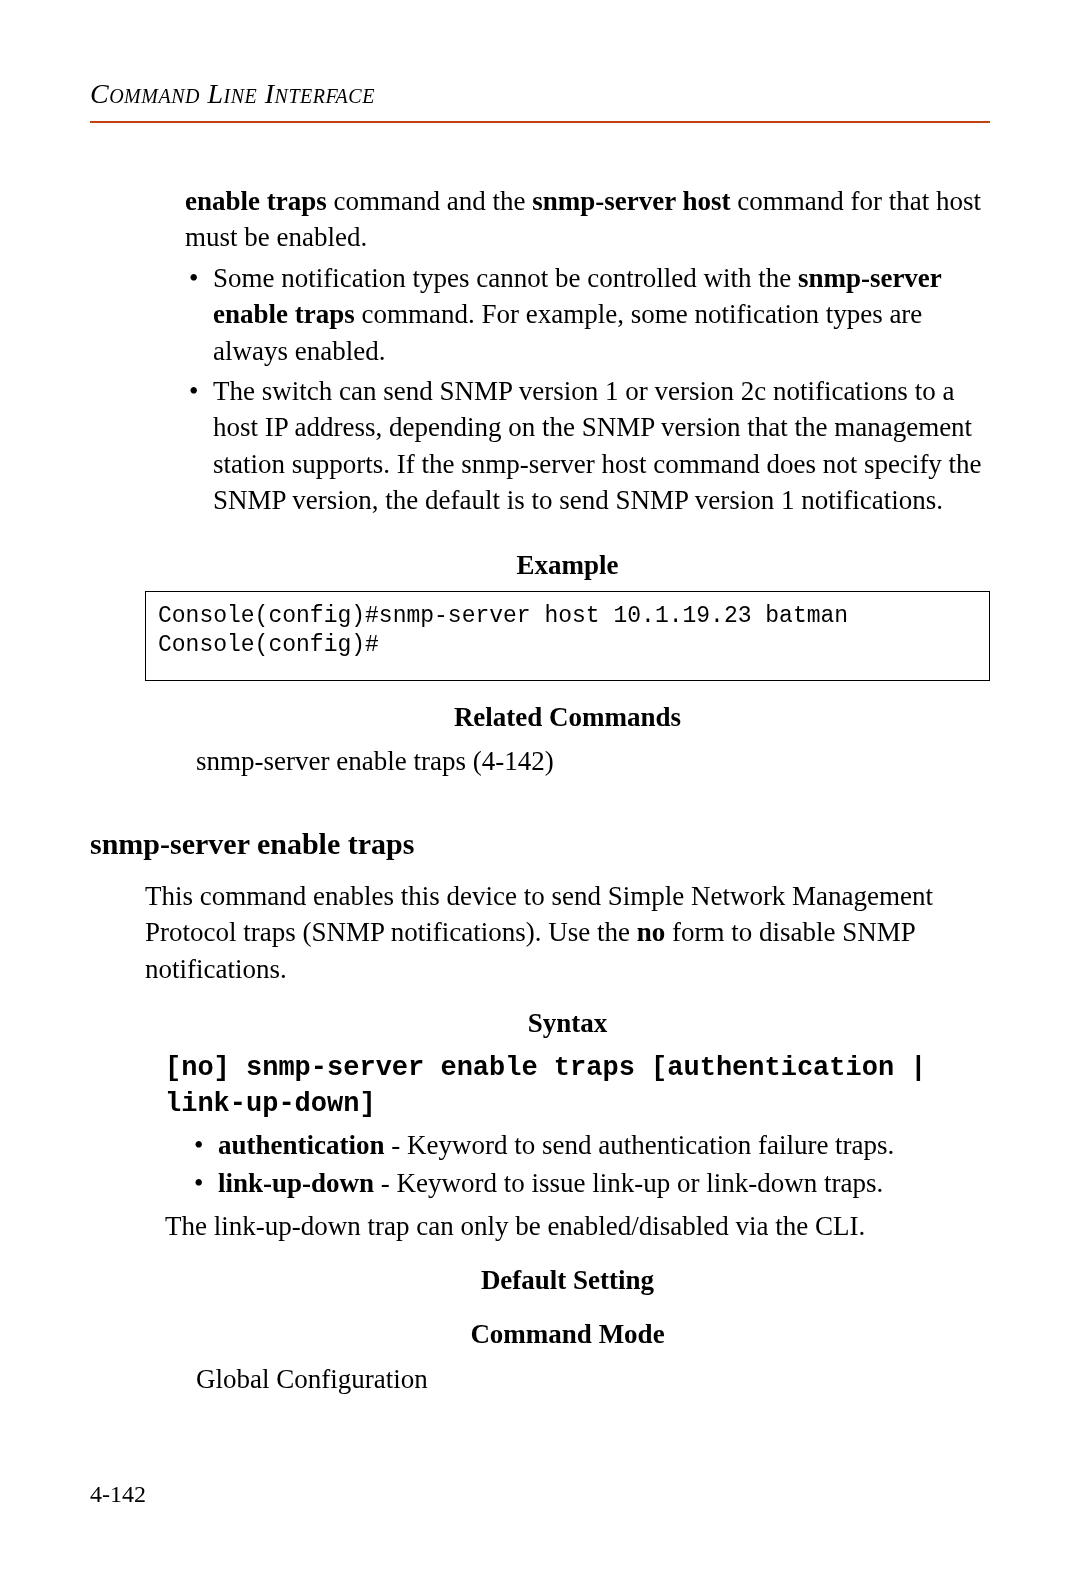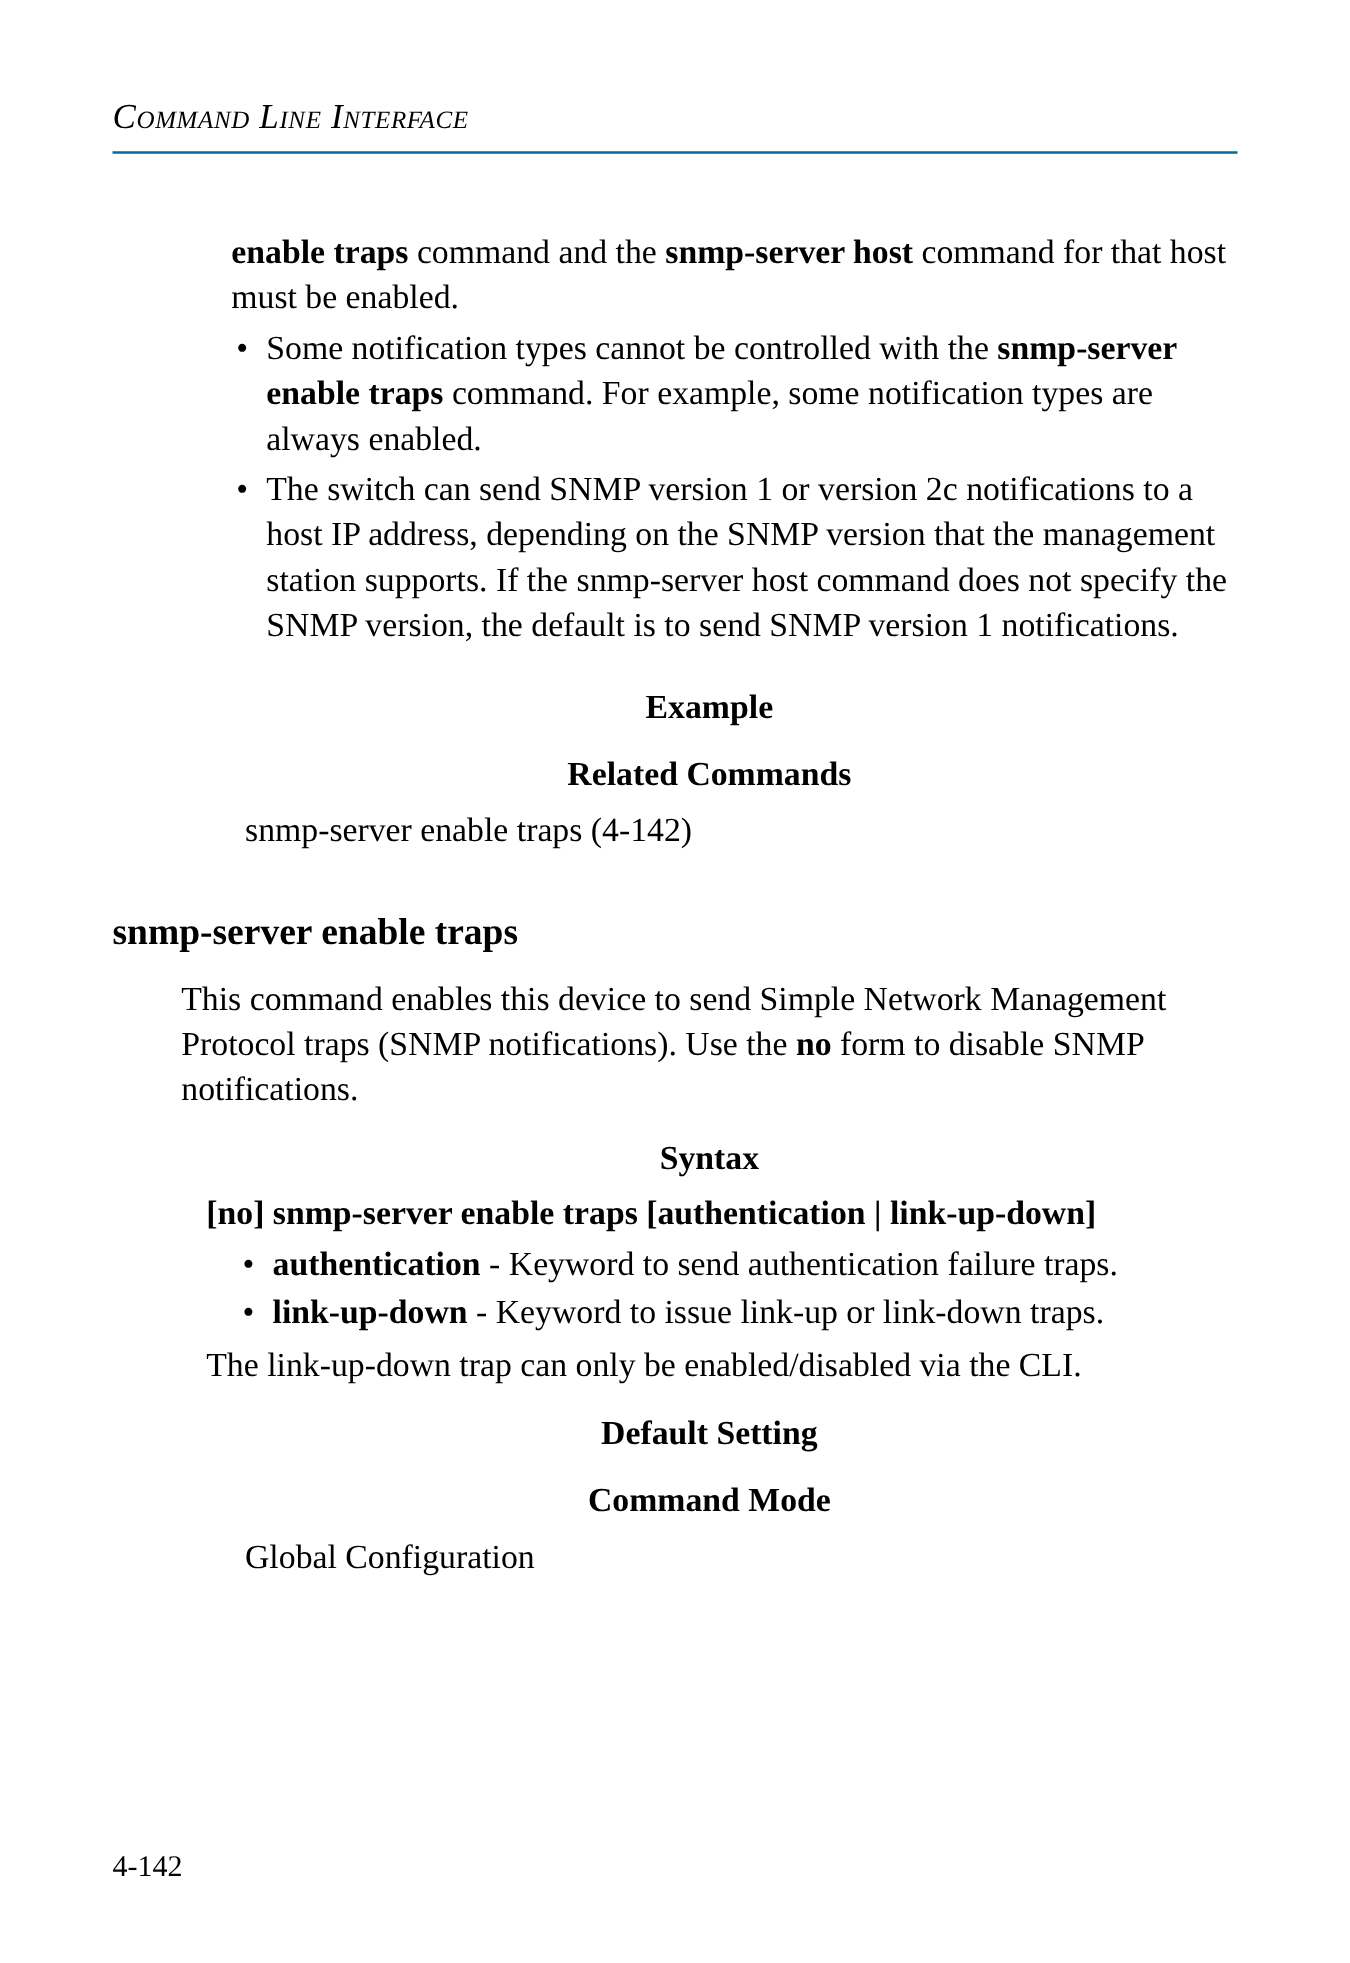--- a/index.html
+++ b/index.html
@@ -7,40 +7,40 @@
     font-family:Georgia,"Times New Roman",serif;
     color:#000; background:#fff;
     width:1080px; height:1570px;
     box-sizing:border-box;
     font-size:27px; line-height:1.35;
   }
   .page{padding:75px 90px 60px 90px;}
   .page-header{
     font-style:italic; font-variant:small-caps;
     font-size:28px; letter-spacing:0.5px;
-    border-bottom:2px solid #0369a1;
+    border-bottom:2px solid #c2410c;
     padding-bottom:8px; margin-bottom:60px;
   }
   .body-block{margin-left:95px;}
   ul.bullets{margin:0 0 28px 0; padding-left:0; list-style:none;}
   ul.bullets>li{position:relative; padding-left:28px; margin:4px 0;}
   ul.bullets>li::before{content:"•"; position:absolute; left:4px; top:0;}
   .bullets-inner{list-style:none; margin:4px 0 4px 24px; padding:0;}
   .bullets-inner>li{position:relative; padding-left:28px; margin:2px 0;}
   .bullets-inner>li::before{content:"•"; position:absolute; left:4px; top:0;}
   .section-label{font-weight:bold; margin-left:55px; margin-top:18px; margin-bottom:8px;text-align:center;}
   .code-box{
     border:1px solid #000; padding:10px 12px 20px 12px;
     font-family:"Courier New",monospace; font-size:23px;
     white-space:pre; margin:6px 0 18px 55px; line-height:1.25;
   }
   .indent-text{margin-left:106px; margin-top:6px; margin-bottom:18px;}
   .h2-cmd{font-weight:bold; font-size:30px; margin:44px 0 14px 0;}
   .para{margin:0 0 18px 55px;}
-  .syntax-line{font-weight:bold; margin-left:75px; margin-top:4px;}
+  .syntax-line{font-weight:bold; margin-left:75px; margin-top:4px;font-family:Liberation Mono, monospace;}
   .note-line{margin-left:75px; margin-top:6px;}
   .page-number{
     position:absolute; left:90px; bottom:60px;
     font-size:24px;
   }
   b{font-weight:bold;}
   .page{position:relative; height:100%; box-sizing:border-box;}
 </style>
 </head>
 <body>
@@ -58,20 +58,22 @@
       <li>
         <span>Some notification types cannot be controlled with the </span><b>snmp-server enable traps</b><span> command. For example, some notification types are always enabled.</span>
       </li>
       <li>
         <span>The switch can send SNMP version 1 or version 2c notifications to a host IP address, depending on the SNMP version that the management station supports. If the snmp-server host command does not specify the SNMP version, the default is to send SNMP version 1 notifications.</span>
       </li>
     </ul>
   </div>
 
   <div class="section-label">Example</div>
+  <div class="code-box">Console(config)#snmp-server host 10.1.19.23 batman
+Console(config)#</div>
 
   <div class="section-label">Related Commands</div>
   <div class="indent-text">snmp-server enable traps (4-142)</div>
 
   <div class="h2-cmd">snmp-server enable traps</div>
 
   <div class="para">
     <span>This command enables this device to send Simple Network Management Protocol traps (SNMP notifications). Use the </span><b>no</b><span> form to disable SNMP notifications.</span>
   </div>
 

